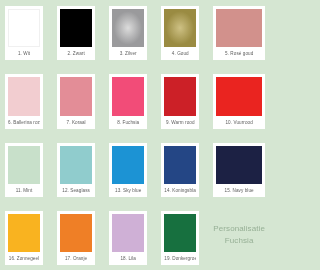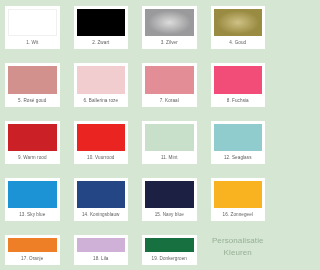--- a/index.html
+++ b/index.html
@@ -19,21 +19,21 @@
     position: relative;
     width: 270px;
     height: 270px;
     background: #d5e6d2;
     box-sizing: border-box;
     padding: 6px 5px 5px 5px;
   }
 
   #grid {
     display: grid;
-    grid-template-columns: repeat(4, 1fr);
+    grid-template-columns: repeat(5, 1fr);
     grid-template-rows: repeat(4, 1fr);
     column-gap: 3px;
     row-gap: 3px;
     width: 100%;
     height: 100%;
     gap: 14px;
   }
 
   
   .card {
@@ -158,16 +158,16 @@
       <div class="card">
         <div class="chip" style="background: rgb(207, 176, 214);"></div>
         <div class="card-label">18. Lila</div>
       </div>
       <div class="card">
         <div class="chip" style="background: rgb(23, 112, 63);"></div>
         <div class="card-label">19. Donkergroen</div>
       </div>
       <div class="caption-cell">
         <div class="cap-line">Personalisatie</div>
-        <div class="cap-line">Kleuren</div>
+        <div class="cap-line">Fuchsia</div>
       </div>
     </div>
 </div>
 
 </body></html>

